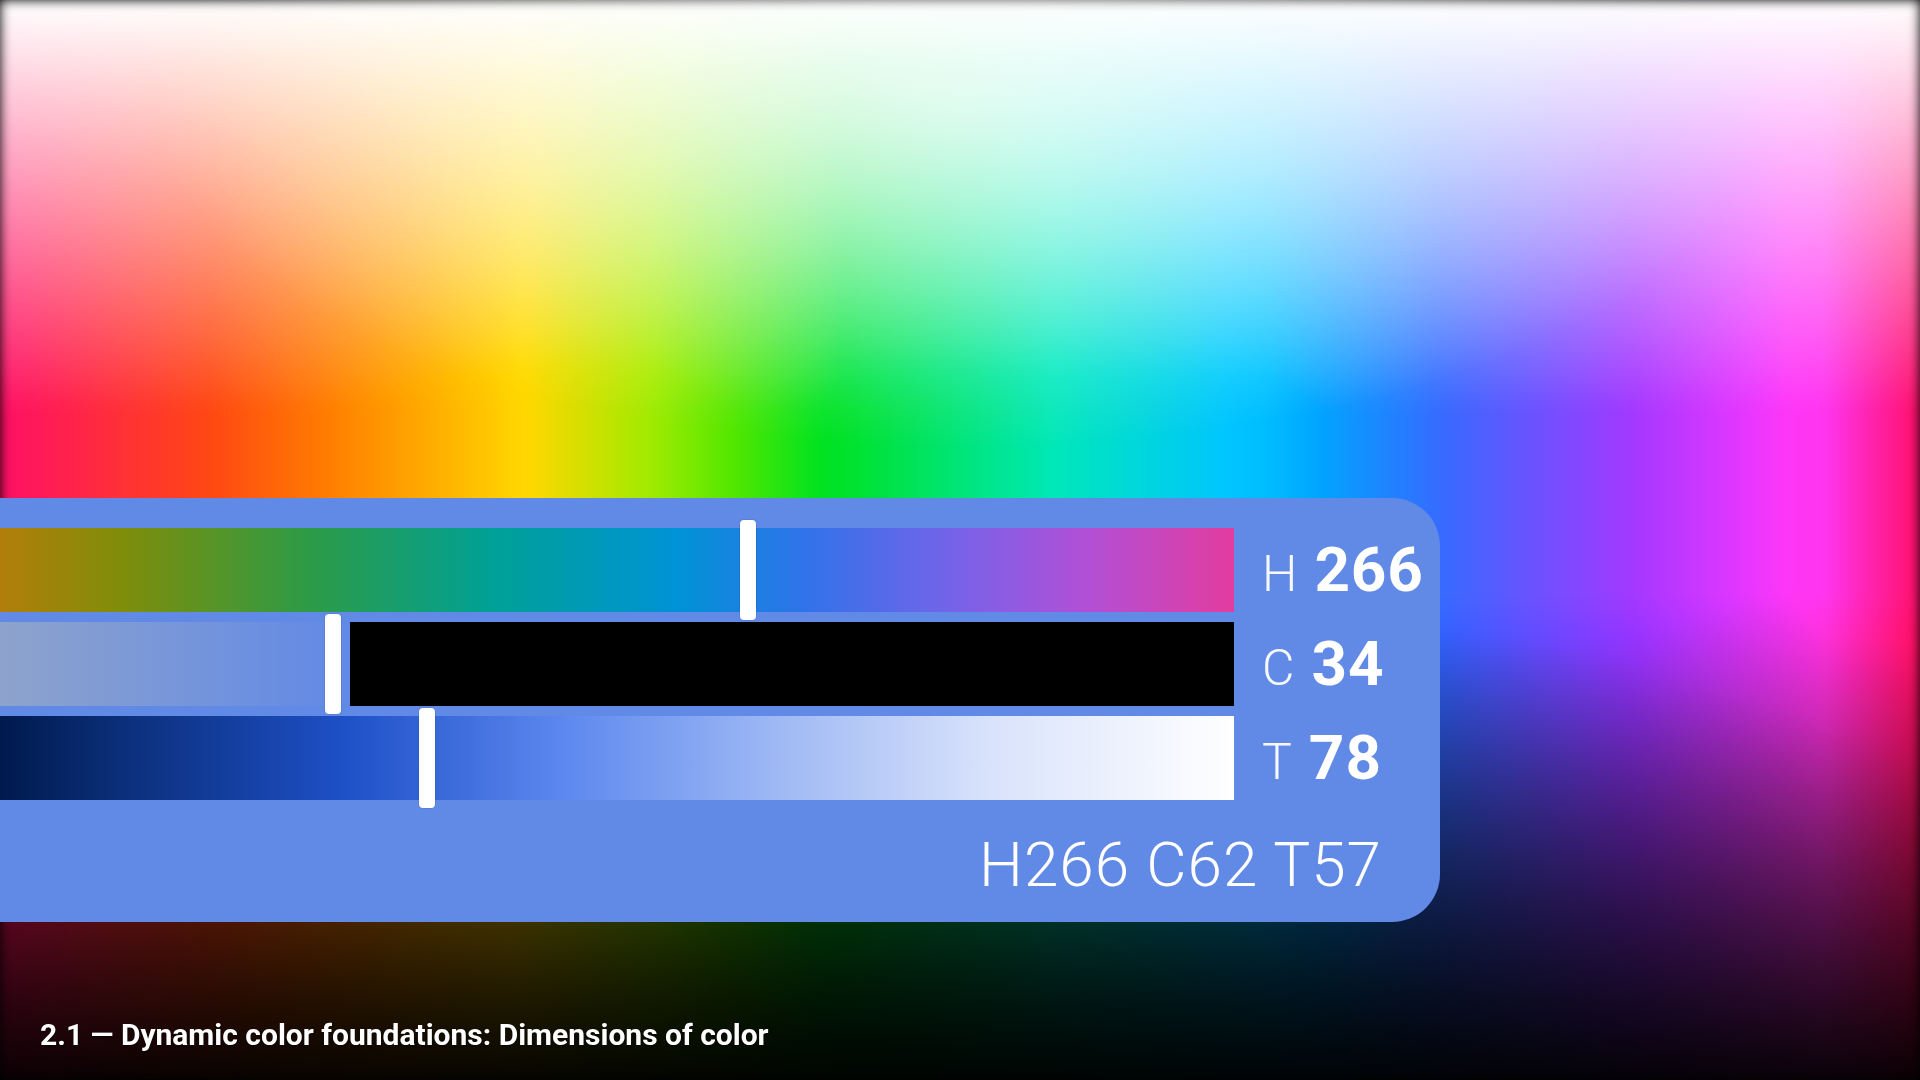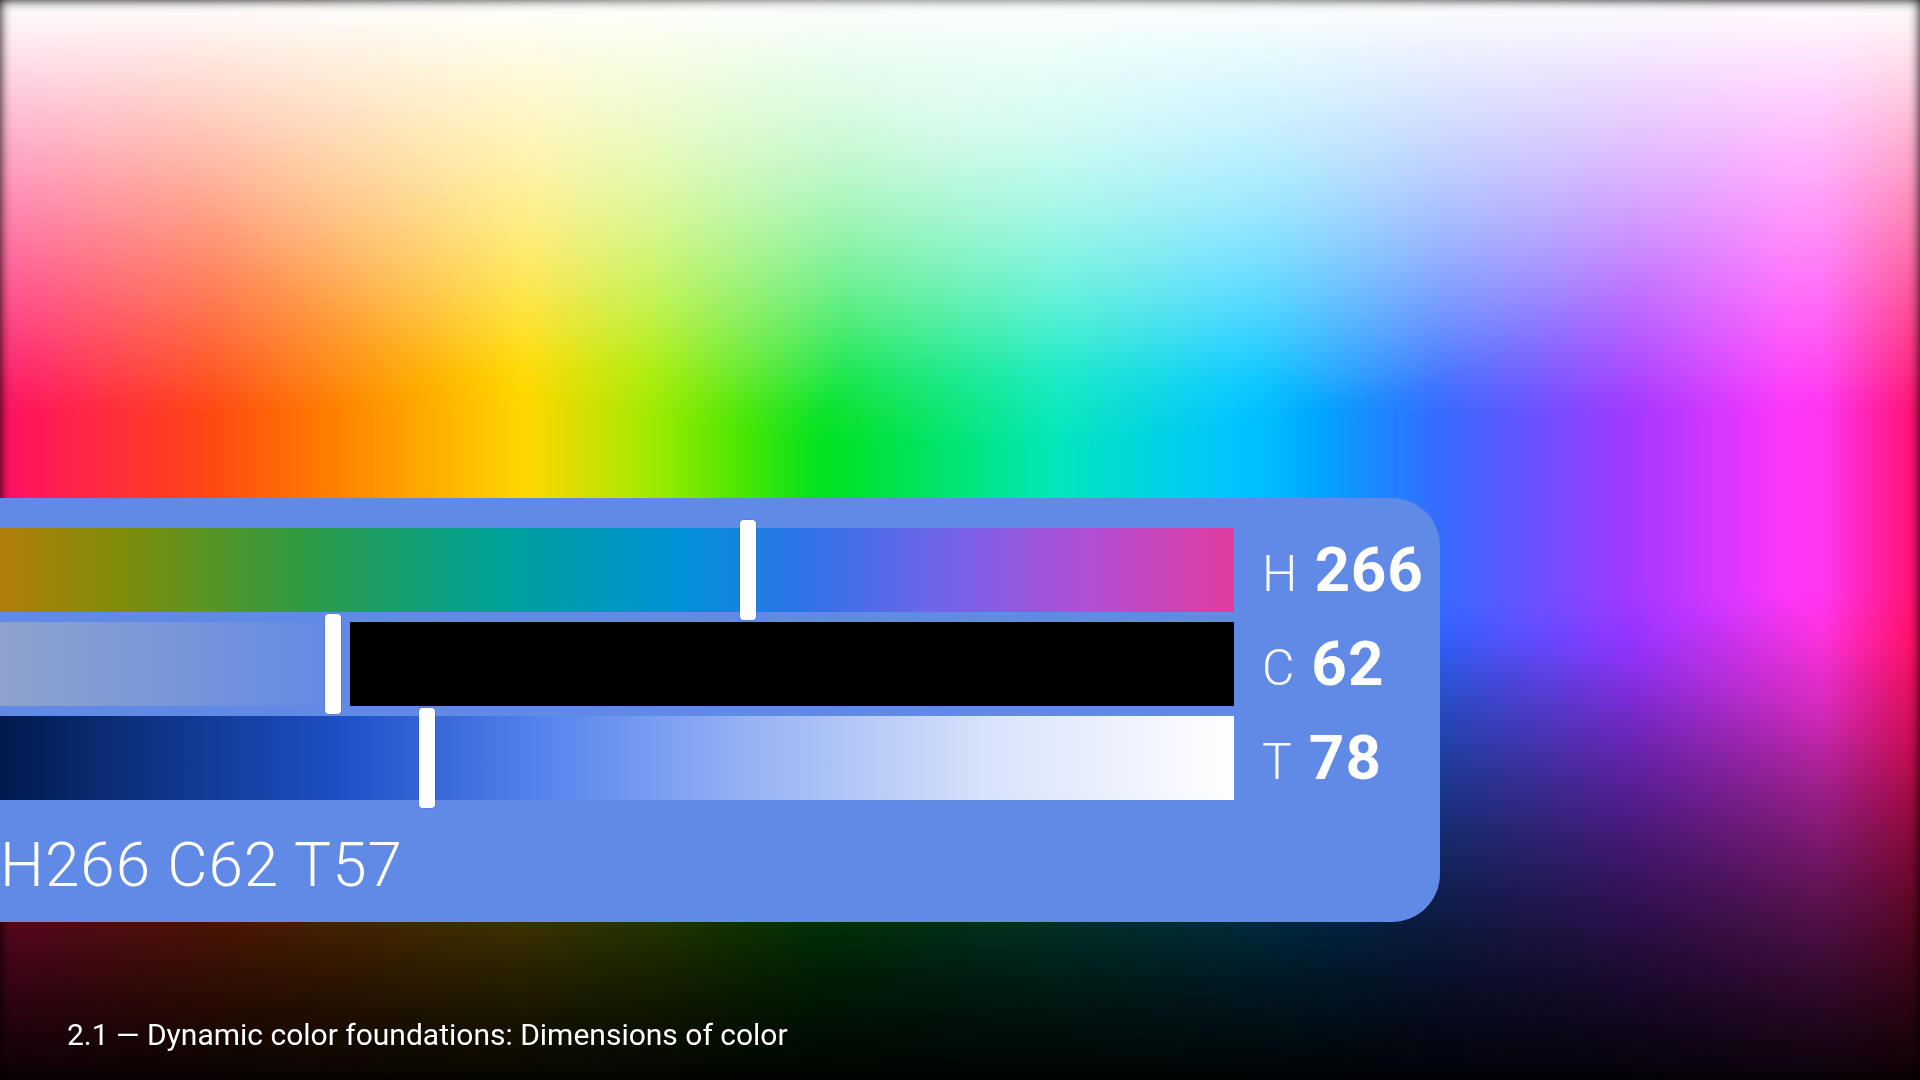--- a/index.html
+++ b/index.html
@@ -115,34 +115,34 @@
     font-variant-numeric: tabular-nums;
     min-width: 190px;
   }
   .readout .k { font-size: 50px; opacity: 0.95; }
   .readout .v { font-size: 62px; font-weight: bold; }
 
   .summary {
     margin-top: 28px;
     font-size: 62px;
     font-weight: 300;
-    text-align: left;
+    text-align: right;
     padding-right: 6px;
     letter-spacing: 1px;
+    padding-left: 18px;
   }
 
   
   .caption {
     position: absolute;
     left: 40px; bottom: 28px;
     color: #fff;
     font-size: 30px;
-    font-weight: 400;
+    font-weight: 700;
     text-shadow: 0 1px 2px rgba(0,0,0,0.6);
-    margin-left: 27px;
   }
 </style>
 </head>
 <body>
 
 <div class="gamut"></div>
 <div class="gamut-mask"></div>
 
 <div class="panel">
   <div class="sliders">
@@ -159,21 +159,21 @@
     </div>
 
     <div class="slider-row">
       <div class="track chroma">
         <div class="bar"></div>
         <div class="clamp" id="clamp-c" style="left: 28.4%;"></div>
         <div class="thumb" id="thumb-c" style="left: calc(27% - 8px);"></div>
       </div>
       <div class="readout">
         <span class="k">C</span>
-        <span class="v">62</span>
+        <span class="v">34</span>
       </div>
     </div>
 
     <div class="slider-row">
       <div class="track tone">
         <div class="bar"></div>
         <div class="thumb" id="thumb-t" style="left: calc(34.6% - 8px);"></div>
       </div>
       <div class="readout">
         <span class="k">T</span>

